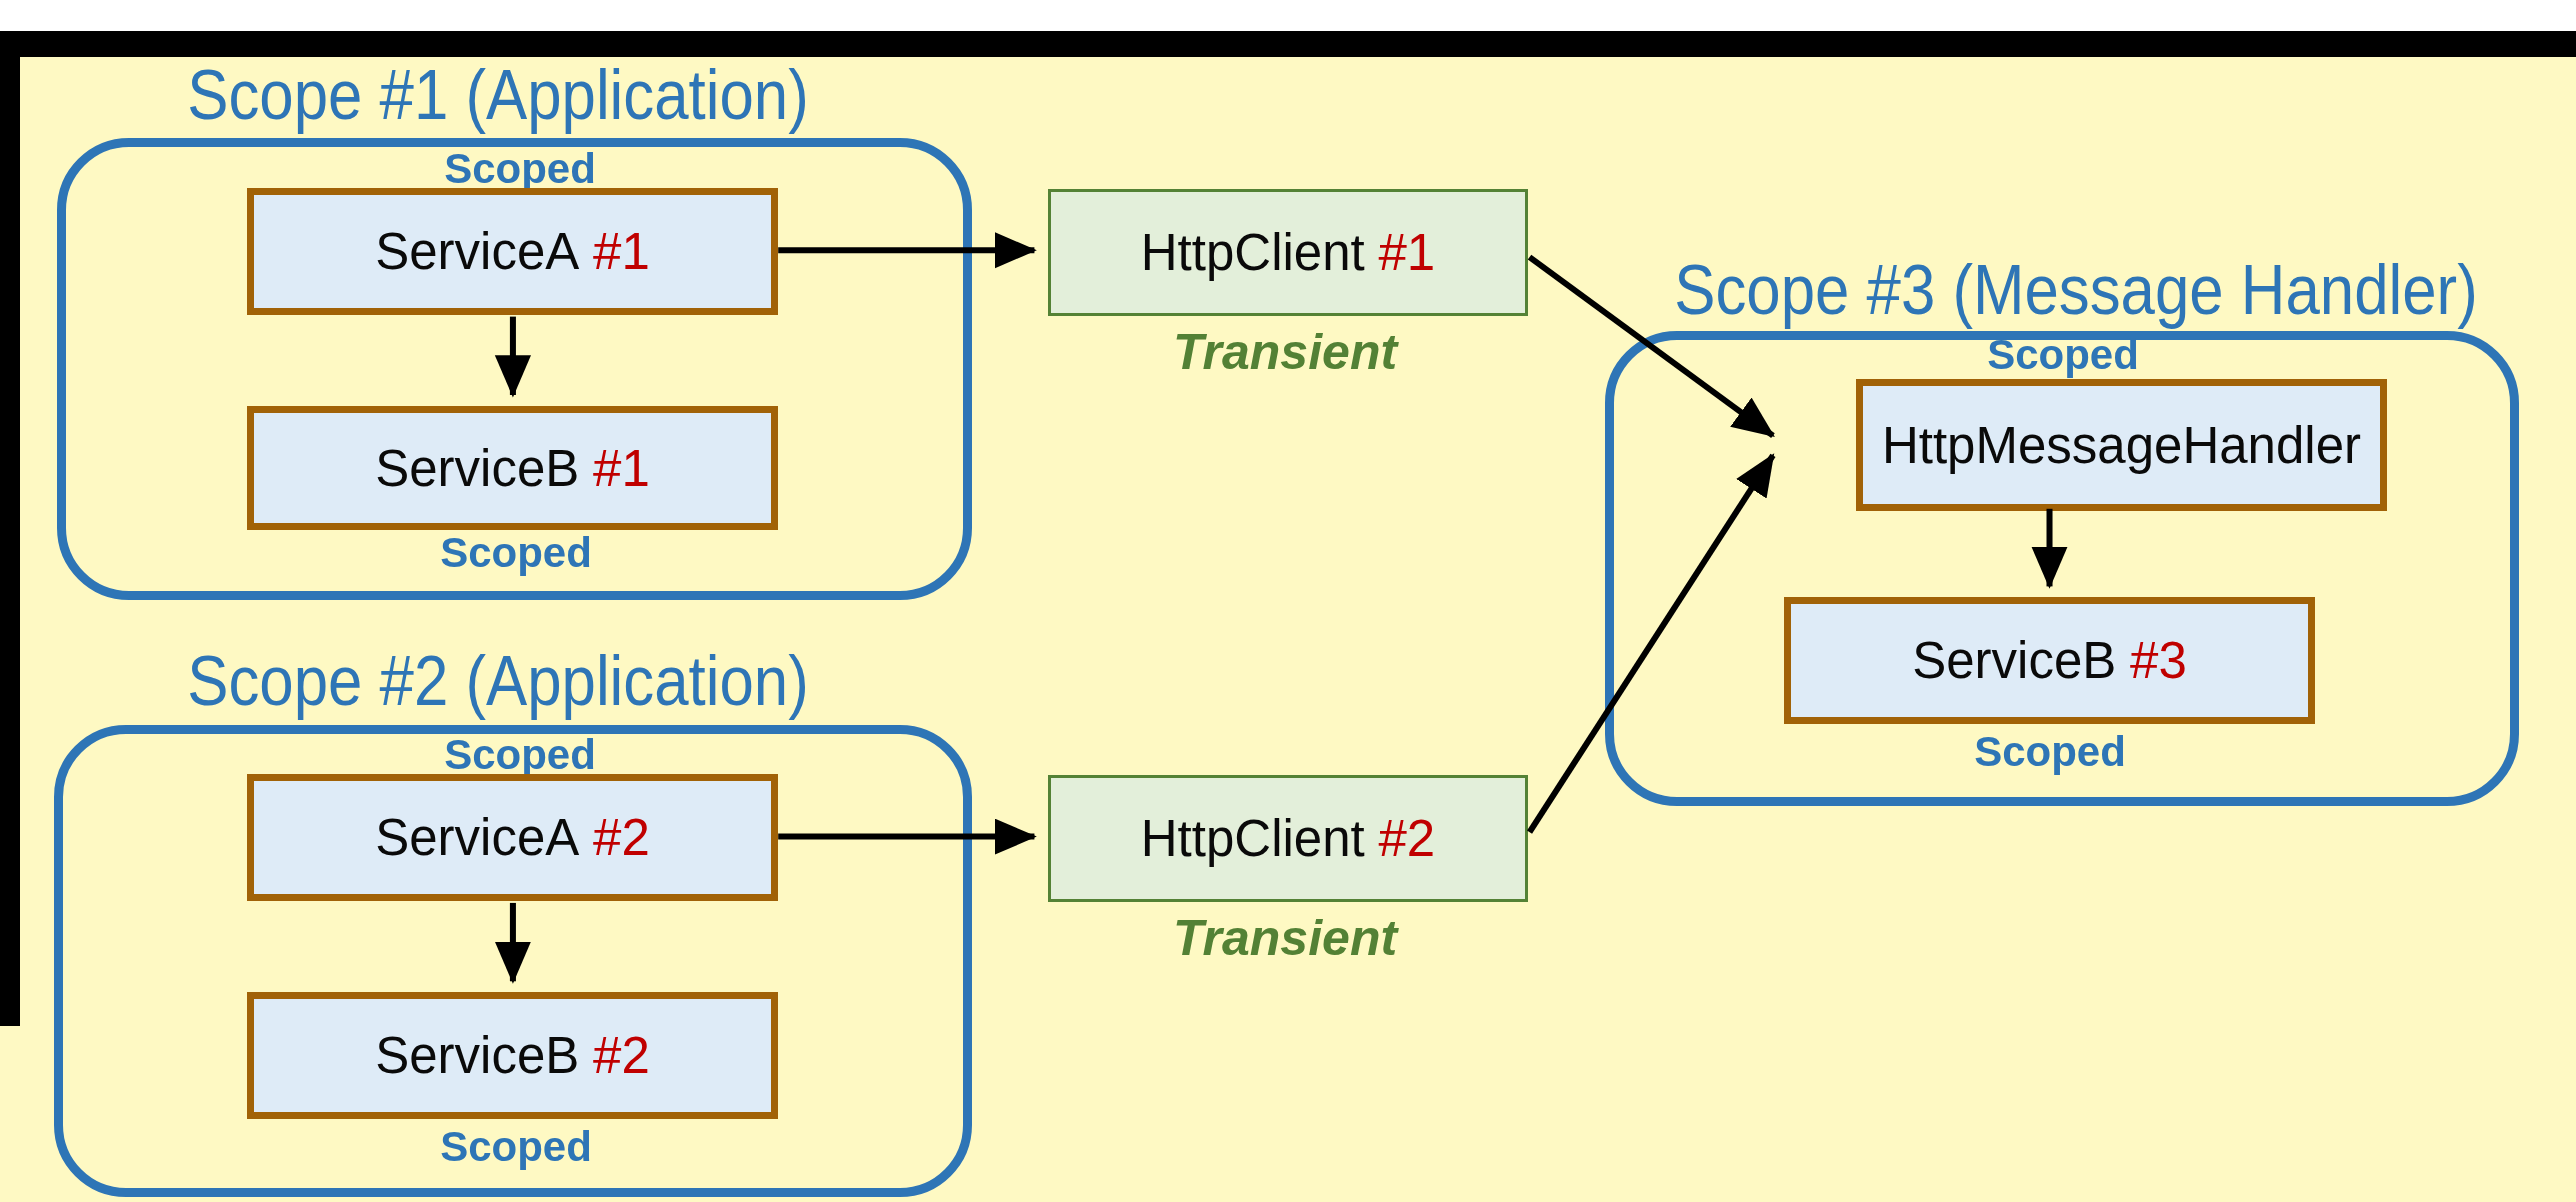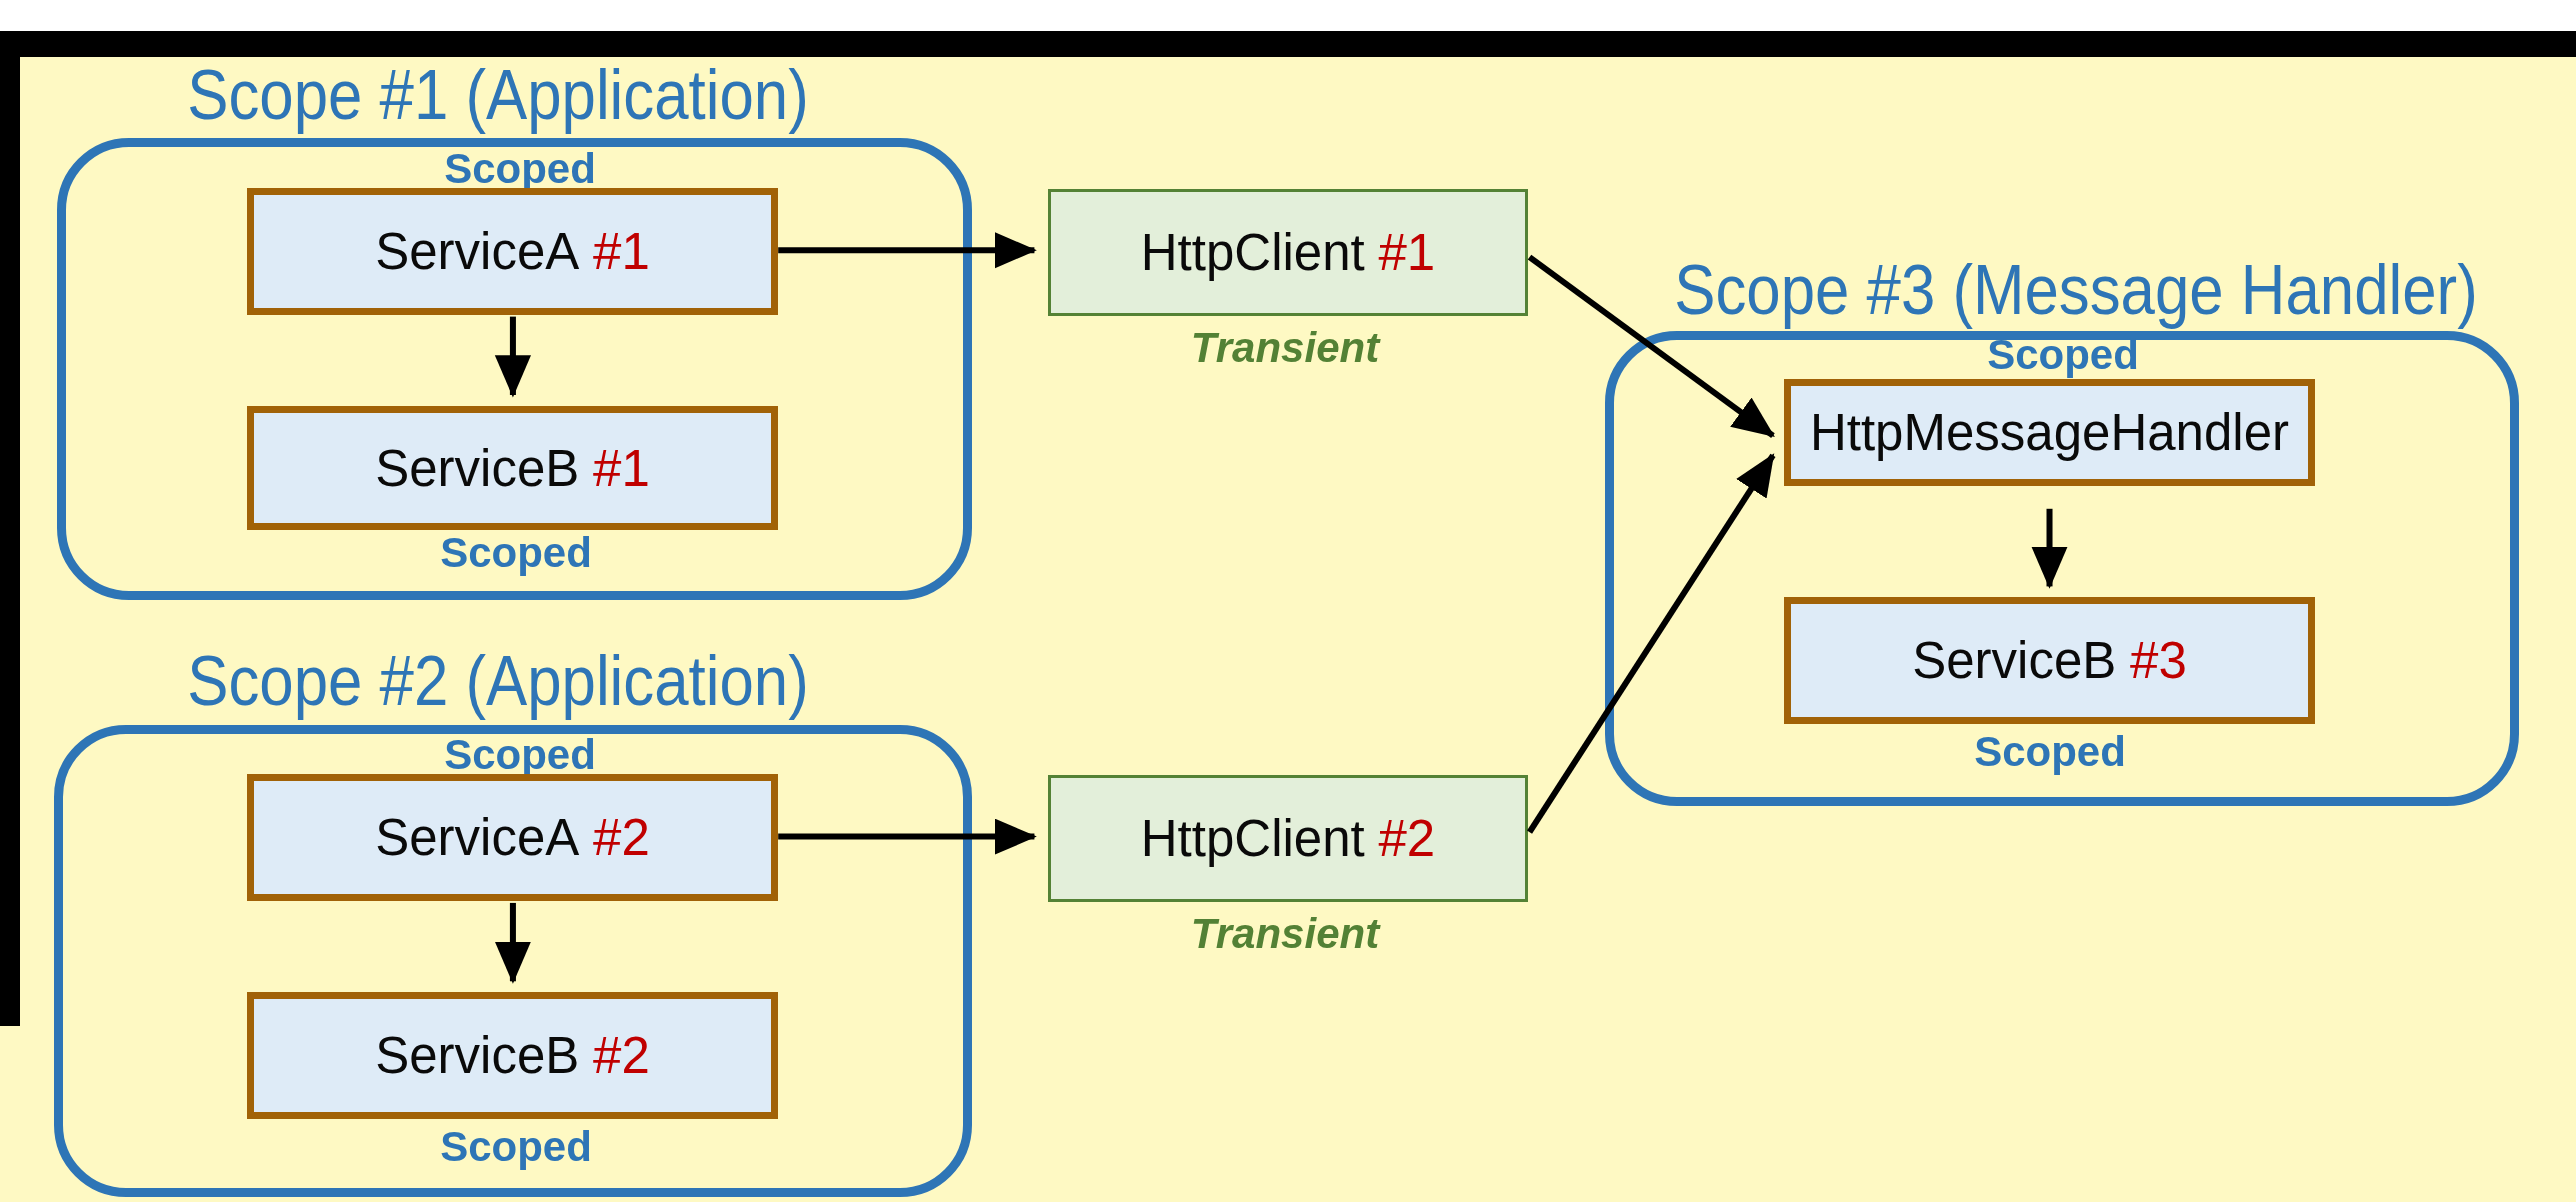--- a/index.html
+++ b/index.html
@@ -9,21 +9,21 @@
   .bar{position:absolute;background:#000000;}
   .bar.top{left:0;top:0;width:2576px;height:26px;}
   .bar.left{left:0;top:0;width:19.6px;height:995px;}
   .scope-rect{position:absolute;border:9.8px solid #2E75B6;border-radius:72px;
               box-sizing:border-box;background:transparent;}
   .scope-title{position:absolute;color:#2E75B6;font-size:71px;line-height:1;
                white-space:nowrap;transform:translateX(-50%) scaleX(0.87);}
   .scoped-label{position:absolute;color:#2E75B6;font-size:42px;line-height:1;
                 font-weight:600;white-space:nowrap;
                 transform:translateX(-50%);}
-  .transient-label{position:absolute;color:#538135;font-size:42px;line-height:1;
+  .transient-label{position:absolute;color:#538135;font-size:50px;line-height:1;
                    font-style:italic;font-weight:600;white-space:nowrap;
                    transform:translateX(-50%);}
   .node{position:absolute;display:flex;align-items:center;justify-content:center;
         box-sizing:border-box;font-size:51px;line-height:1;white-space:nowrap;color:#0a0a0a;}
   .node.blue{background:#DEEBF7;border:7px solid #a16207;}
   .node.green{background:#E3EFDA;border:3.8px solid #548235;}
   .instance{color:#C00000;margin-left:0.27em;}
   .instance:empty{margin-left:0;}
   svg.arrows{position:absolute;left:0;top:0;width:2576px;height:1202px;pointer-events:none;}
   svg.arrows line{stroke:#000000;stroke-width:8;}
@@ -51,21 +51,21 @@
 
   <div class="node green" style="left:1048px;top:158px;width:480px;height:127px">
     <span>HttpClient</span>
     <span class="instance">#1</span>
   </div>
   <div class="transient-label" style="left:1285px;top:296px">Transient</div>
 
   <div class="scope-title" style="left:2076px;top:223px">Scope #3 (Message Handler)</div>
   <div class="scope-rect" style="left:1605px;top:300px;width:914px;height:475px"></div>
   <div class="scoped-label" style="left:2063px;top:303px">Scoped</div>
-  <div class="node blue" style="left:1784px;top:348px;width:531px;height:107px">
+  <div class="node blue" style="left:1856px;top:348px;width:531px;height:132px">
     <span>HttpMessageHandler</span>
     <span class="instance"></span>
   </div>
   <div class="node blue" style="left:1784px;top:566px;width:531px;height:127px">
     <span>ServiceB</span>
     <span class="instance">#3</span>
   </div>
   <div class="scoped-label" style="left:2050px;top:700px">Scoped</div>
 
   <div class="scope-title" style="left:498px;top:614px">Scope #2 (Application)</div>

